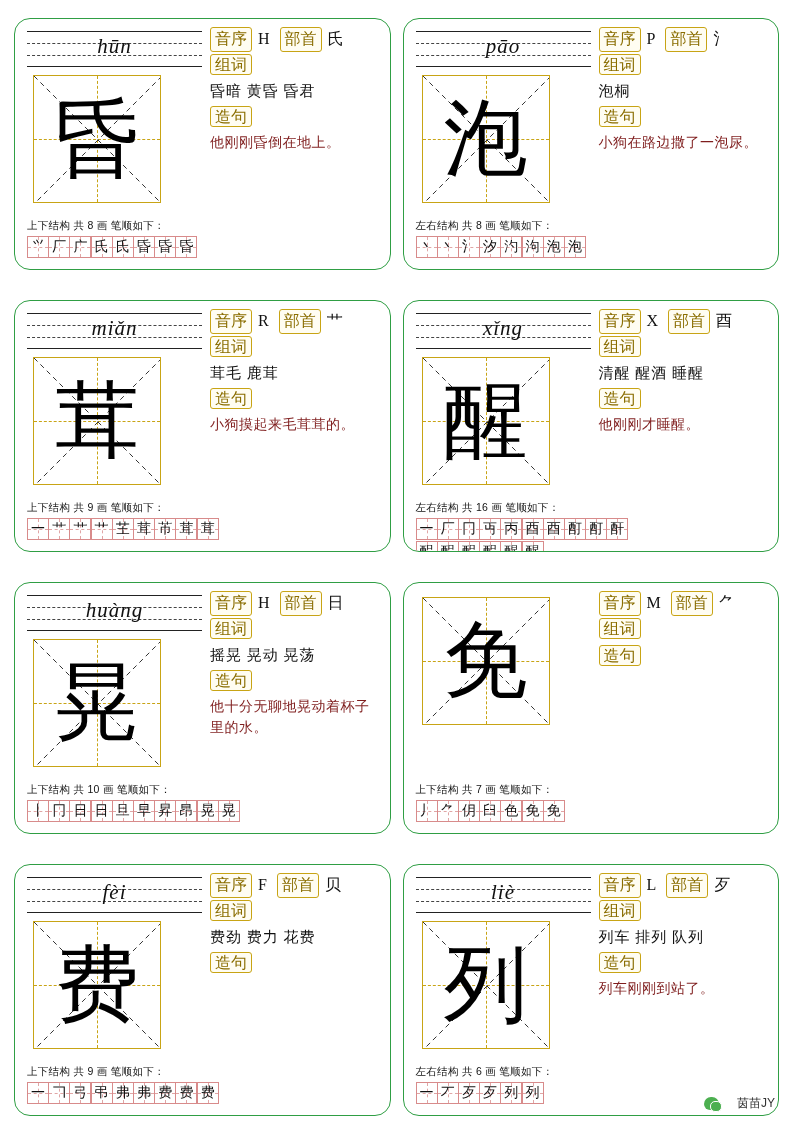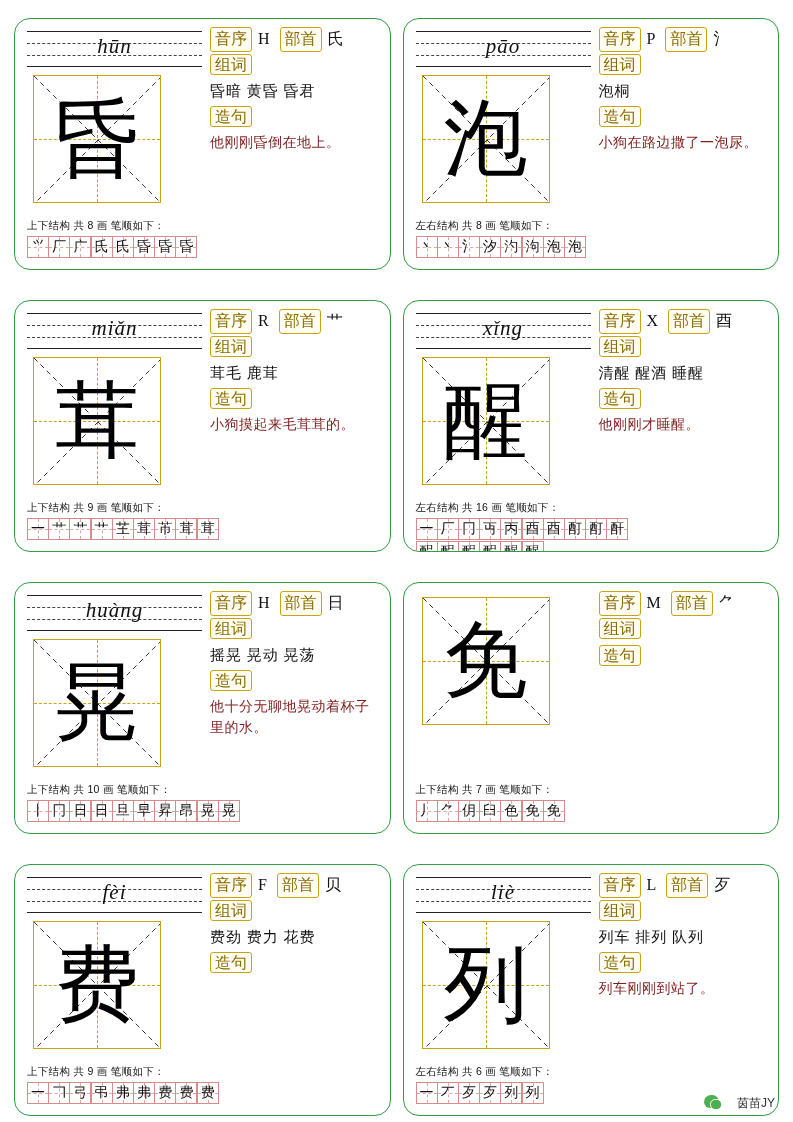--- a/index.html
+++ b/index.html
@@ -178,21 +178,21 @@
     overflow: hidden;
   }
   .sq .cx-v { position: absolute; left: 50%; top: 0; bottom: 0; border-left: 0.6px dashed #e0a5a5; }
   .sq .cx-h { position: absolute; top: 50%; left: 0; right: 0; border-top: 0.6px dashed #e0a5a5; }
   .sq span { position: relative; z-index: 2; }
   .footer {
     position: absolute;
     right: 18px;
     bottom: 10px;
     display: flex;
-    align-items: flex-start;
+    align-items: center;
     gap: 18px;
     color: #333;
     font-size: 12px;
     font-family: "Liberation Sans", sans-serif;
   }
   .wechat-icon {
     width: 15px; height: 13px;
     background: #4caf50;
     border-radius: 7px 7px 6px 6px;
     position: relative;

